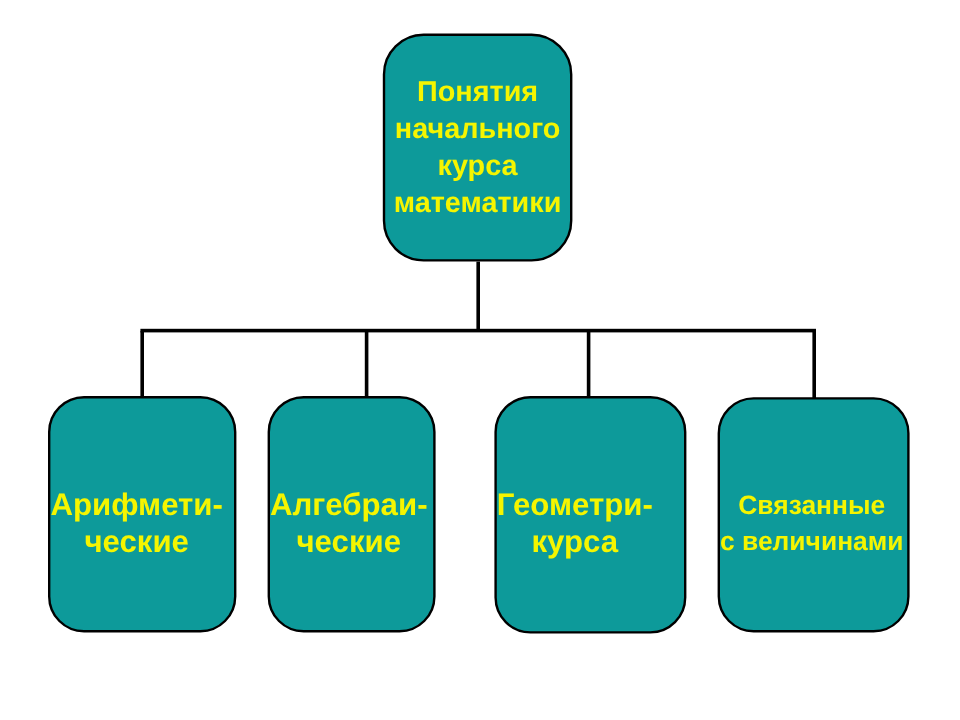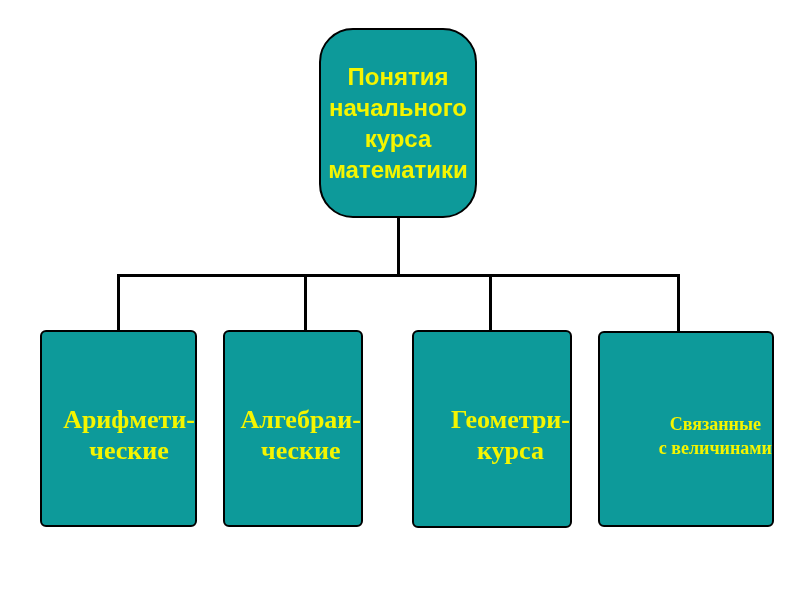--- a/index.html
+++ b/index.html
@@ -15,45 +15,44 @@
     overflow: hidden;
     font-family: "Liberation Sans", "DejaVu Sans", sans-serif;
   }
   .node {
     position: absolute;
     background: #0d9a9a;
     border: 2px solid #000000;
     box-sizing: border-box;
     display: flex;
     align-items: center;
-    justify-content: flex-end;
+    justify-content: flex-start;
     text-align: center;
     color: #f5f500;
     font-weight: bold;
     white-space: pre-line;
   }
   .node-root {
     left: 319px; top: 28px;
     width: 158px; height: 190px;
     border-radius: 34px;
     font-size: 24px;
     line-height: 1.3;
     padding: 0 2px;
   }
   .node-child {
-    border-radius: 6px;
+    border-radius: 30px;
     font-size: 26px;
     line-height: 1.18;
     padding-top: 14px; 
-    font-family: Liberation Serif, serif;
   }
   .node-c1 { left: 40px;  top: 330px; width: 157px; height: 197px; }
   .node-c2 { left: 223px; top: 330px; width: 140px; height: 197px; }
   .node-c3 { left: 412px; top: 330px; width: 160px; height: 198px; }
-  .node-c4 { left: 598px; top: 331px; width: 176px; height: 196px; font-size: 18px; line-height: 1.35; }
+  .node-c4 { left: 598px; top: 331px; width: 160px; height: 196px; font-size: 22px; line-height: 1.35; }
   .connector {
     position: absolute;
     background: #000000;
   }
   .conn-root-drop { left: 397px; top: 218px; width: 3px;  height: 58px; }
   .conn-hbar      { left: 117px; top: 274px; width: 563px; height: 3px; }
   .conn-drop-1    { left: 117px; top: 276px; width: 3px;  height: 55px; }
   .conn-drop-2    { left: 304px; top: 276px; width: 3px;  height: 55px; }
   .conn-drop-3    { left: 489px; top: 276px; width: 3px;  height: 55px; }
   .conn-drop-4    { left: 677px; top: 276px; width: 3px;  height: 56px; }

